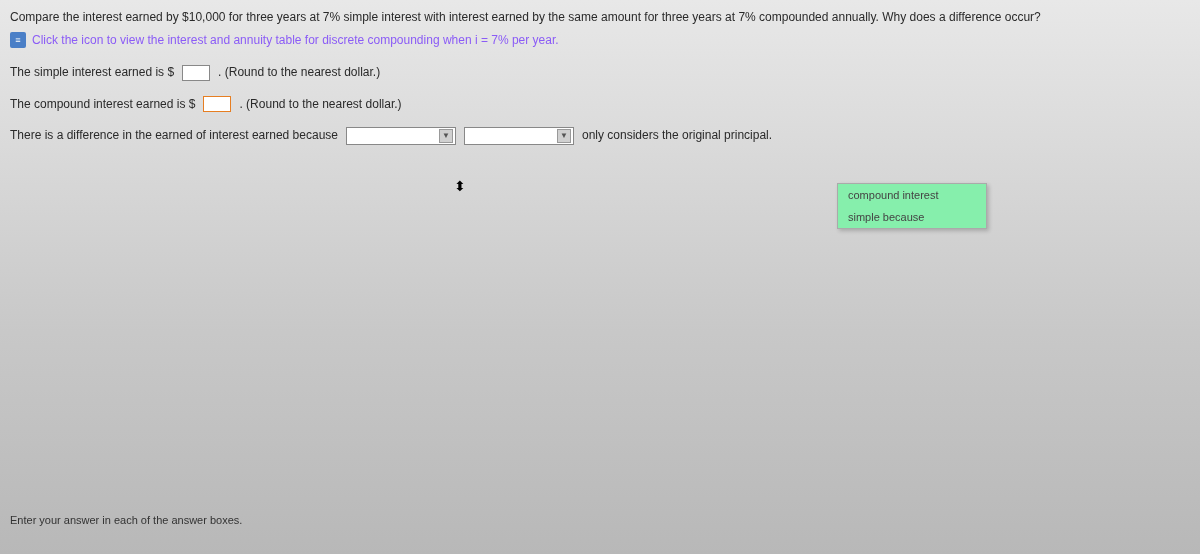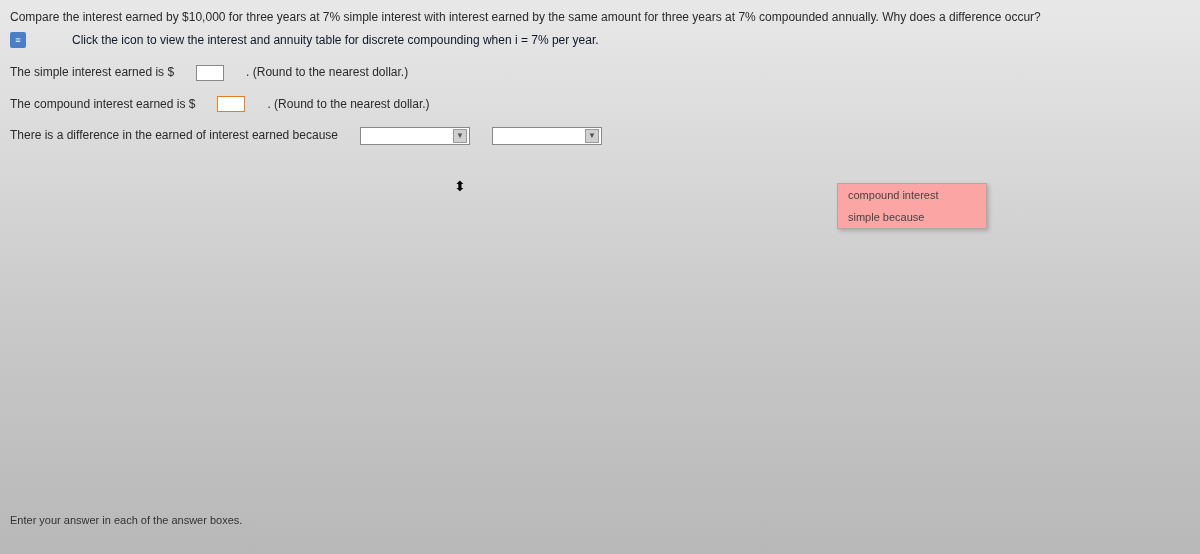--- a/index.html
+++ b/index.html
@@ -34,30 +34,29 @@
       border-radius: 2px;
       margin-right: 6px;
       display: flex;
       align-items: center;
       justify-content: center;
       color: white;
       font-size: 9px;
       font-weight: bold;
     }
     .link-text {
-      color: #0f172a;
-      margin-left: 40px;
+      color: #8b5cf6;
     }
     .answer-line {
       margin-bottom: 10px;
       line-height: 1.8;
       display: flex;
       align-items: center;
       flex-wrap: wrap;
-      gap: 22px;
+      gap: 8px;
     }
     .text-span {
       color: #2a2a2a;
     }
     .input-box {
       display: inline-block;
       width: 28px;
       height: 16px;
       background: #fff;
       border: 1px solid #888;
@@ -85,21 +84,21 @@
       align-items: center;
       justify-content: center;
       font-size: 8px;
       color: #555;
       margin-left: auto;
     }
     .dropdown-menu {
       position: absolute;
       left: 837px;
       top: 183px;
-      background: #fca5a5;
+      background: #86efac;
       border: 1px solid #aaa;
       box-shadow: 2px 2px 4px rgba(0,0,0,0.2);
       min-width: 150px;
     }
     .dropdown-option {
       padding: 5px 10px;
       font-size: 11px;
       color: #444;
       cursor: pointer;
     }
@@ -144,20 +143,21 @@
 <div class="answer-line">
   <span class="text-span">There is a difference in the earned of interest earned because</span>
   <span class="dropdown" style="min-width:110px;">
     <span style="flex:1;"></span>
     <span class="dropdown-arrow">▼</span>
   </span>
   <span class="dropdown" style="min-width:110px;">
     <span style="flex:1;"></span>
     <span class="dropdown-arrow">▼</span>
   </span>
+  <span class="text-span">only considers the original principal.</span>
 </div>
 
 <div class="dropdown-menu">
   <div class="dropdown-option">compound interest</div>
   <div class="dropdown-option">simple because</div>
 </div>
 
 <div class="cursor-icon">⬍</div>
 
 <div class="footer-text">Enter your answer in each of the answer boxes.</div>

